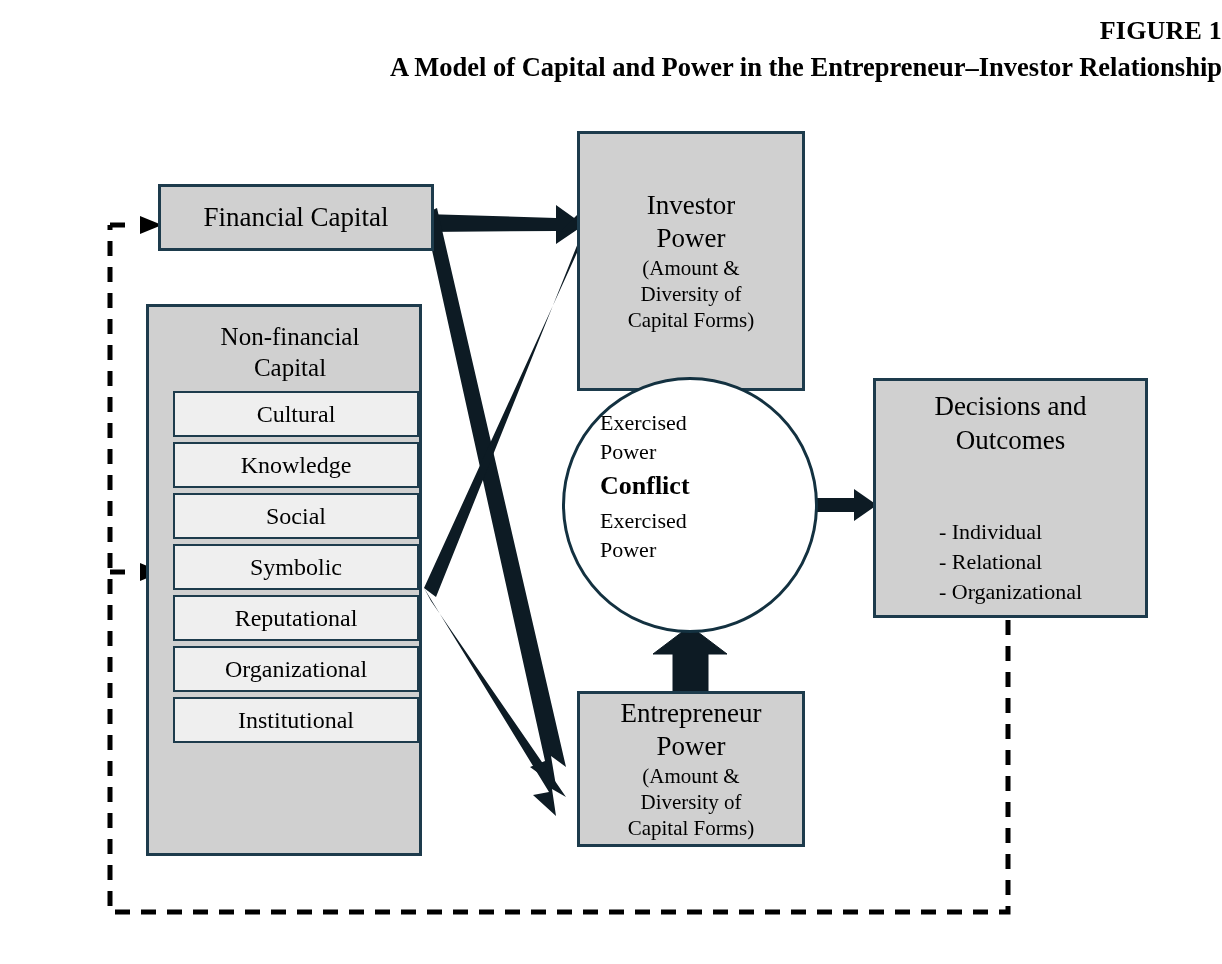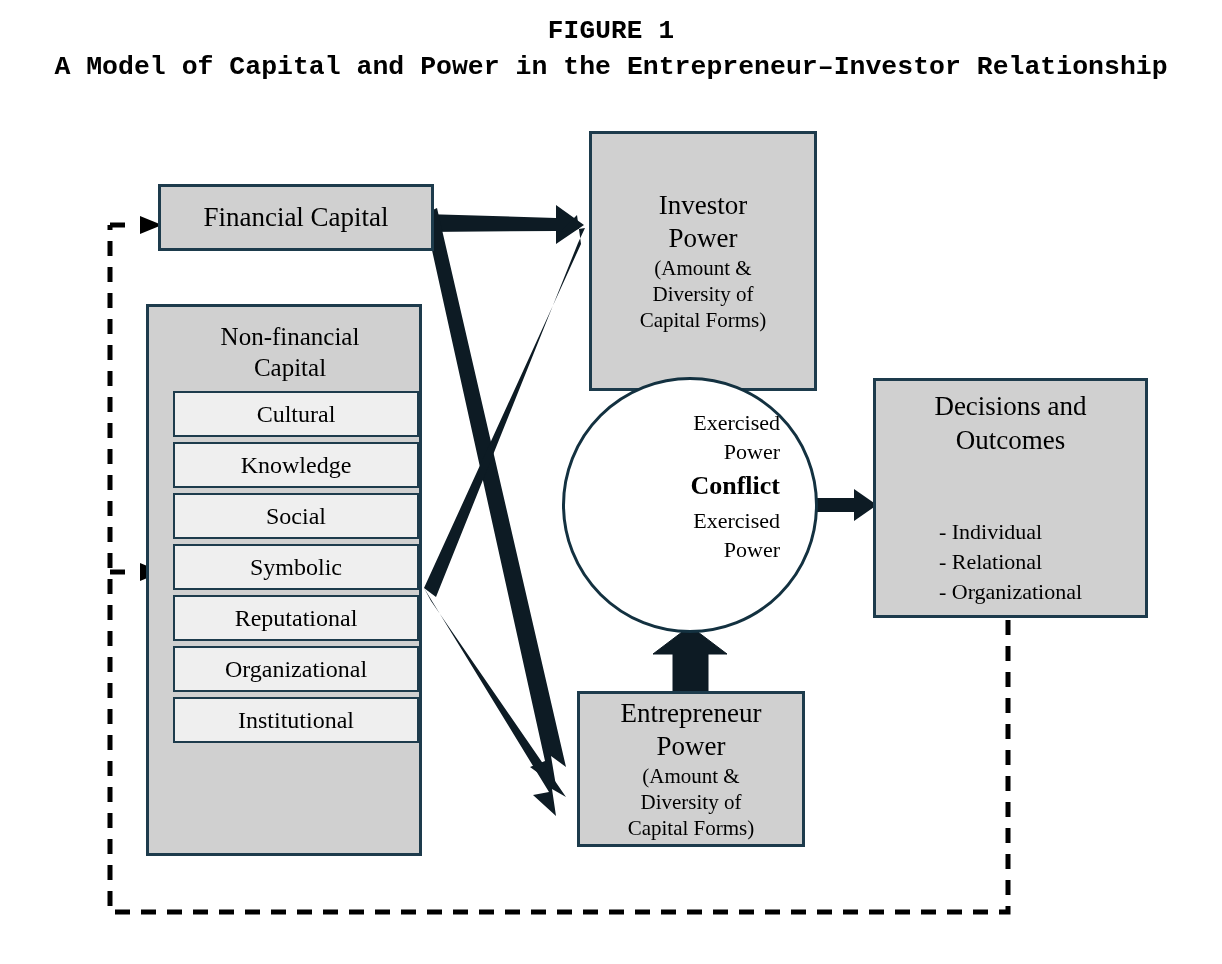--- a/index.html
+++ b/index.html
@@ -15,22 +15,21 @@
     color: #000000;
     overflow: hidden;
   }
 
   
   #figure-title-block {
     position: absolute;
     left: 0;
     top: 14px;
     width: 1222px;
-    text-align: center;
-    font-family: Liberation Mono, monospace;
+    text-align: right;
   }
   #figure-label {
     font-size: 26px;
     font-weight: bold;
     letter-spacing: 0.2px;
     line-height: 34px;
   }
   #figure-subtitle {
     font-size: 26.5px;
     font-weight: bold;
@@ -99,21 +98,20 @@
     justify-content: center;
     font-size: 24px;
   }
 
   
   #box-investor-power {
     left: 577px;
     top: 131px;
     width: 228px;
     height: 260px;
-    margin-left: 12px;
   }
   
   #box-entrepreneur-power {
     left: 577px;
     top: 691px;
     width: 228px;
     height: 156px;
   }
   
   #box-decisions {
@@ -146,21 +144,21 @@
     border: 3px solid #133140;
     border-radius: 50%;
     background: #ffffff;
     box-sizing: border-box;
   }
   #conflict-text-stack {
     position: absolute;
     left: 600px;
     top: 408px;
     width: 180px;
-    text-align: right;
+    text-align: left;
     line-height: 29px;
   }
   .exercised-line { font-size: 22px; }
   #conflict-word {
     font-size: 26px;
     font-weight: bold;
     line-height: 40px;
   }
 
   

